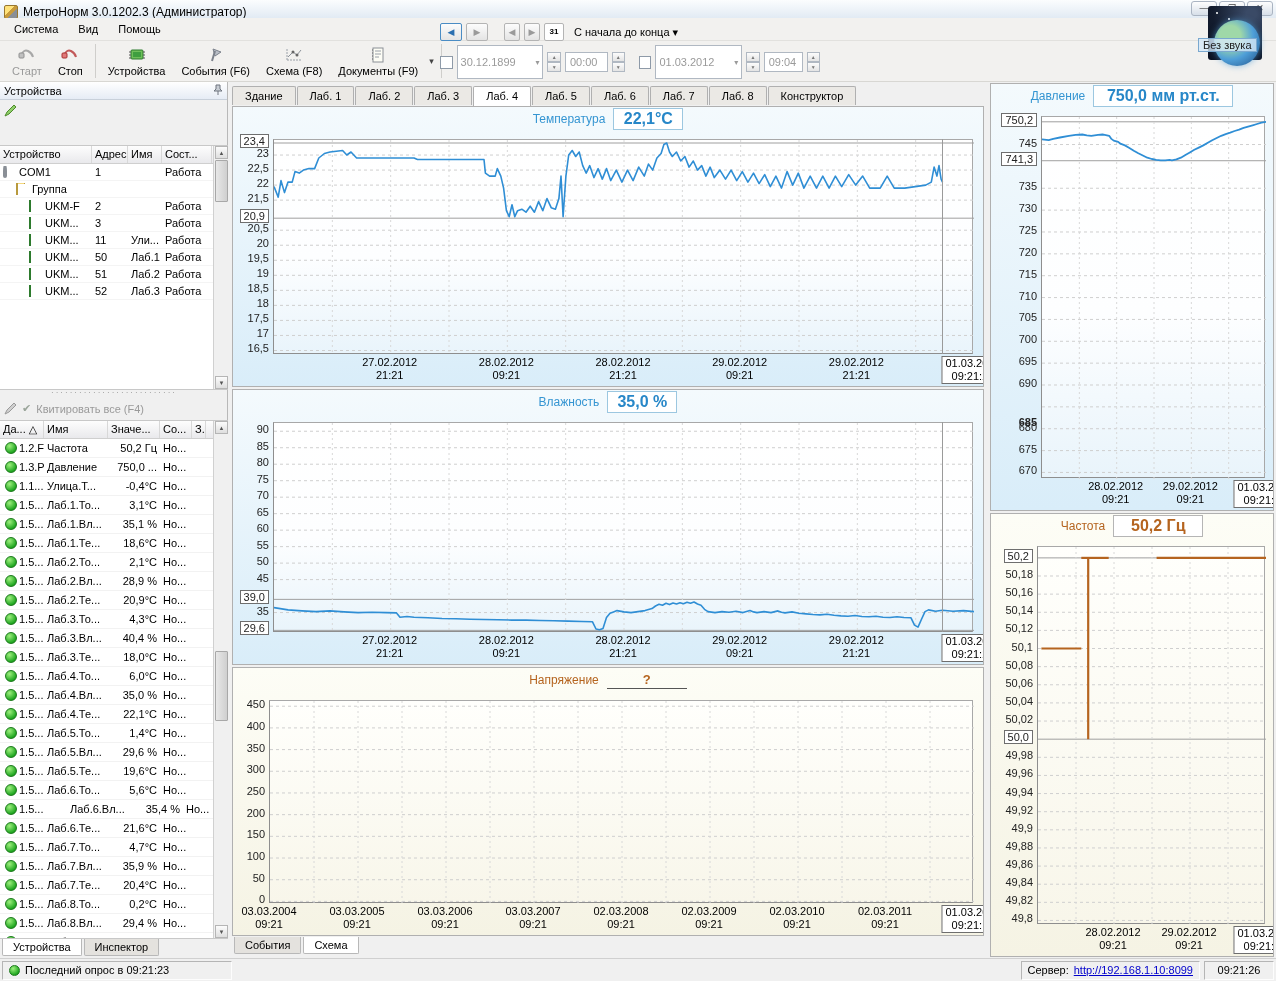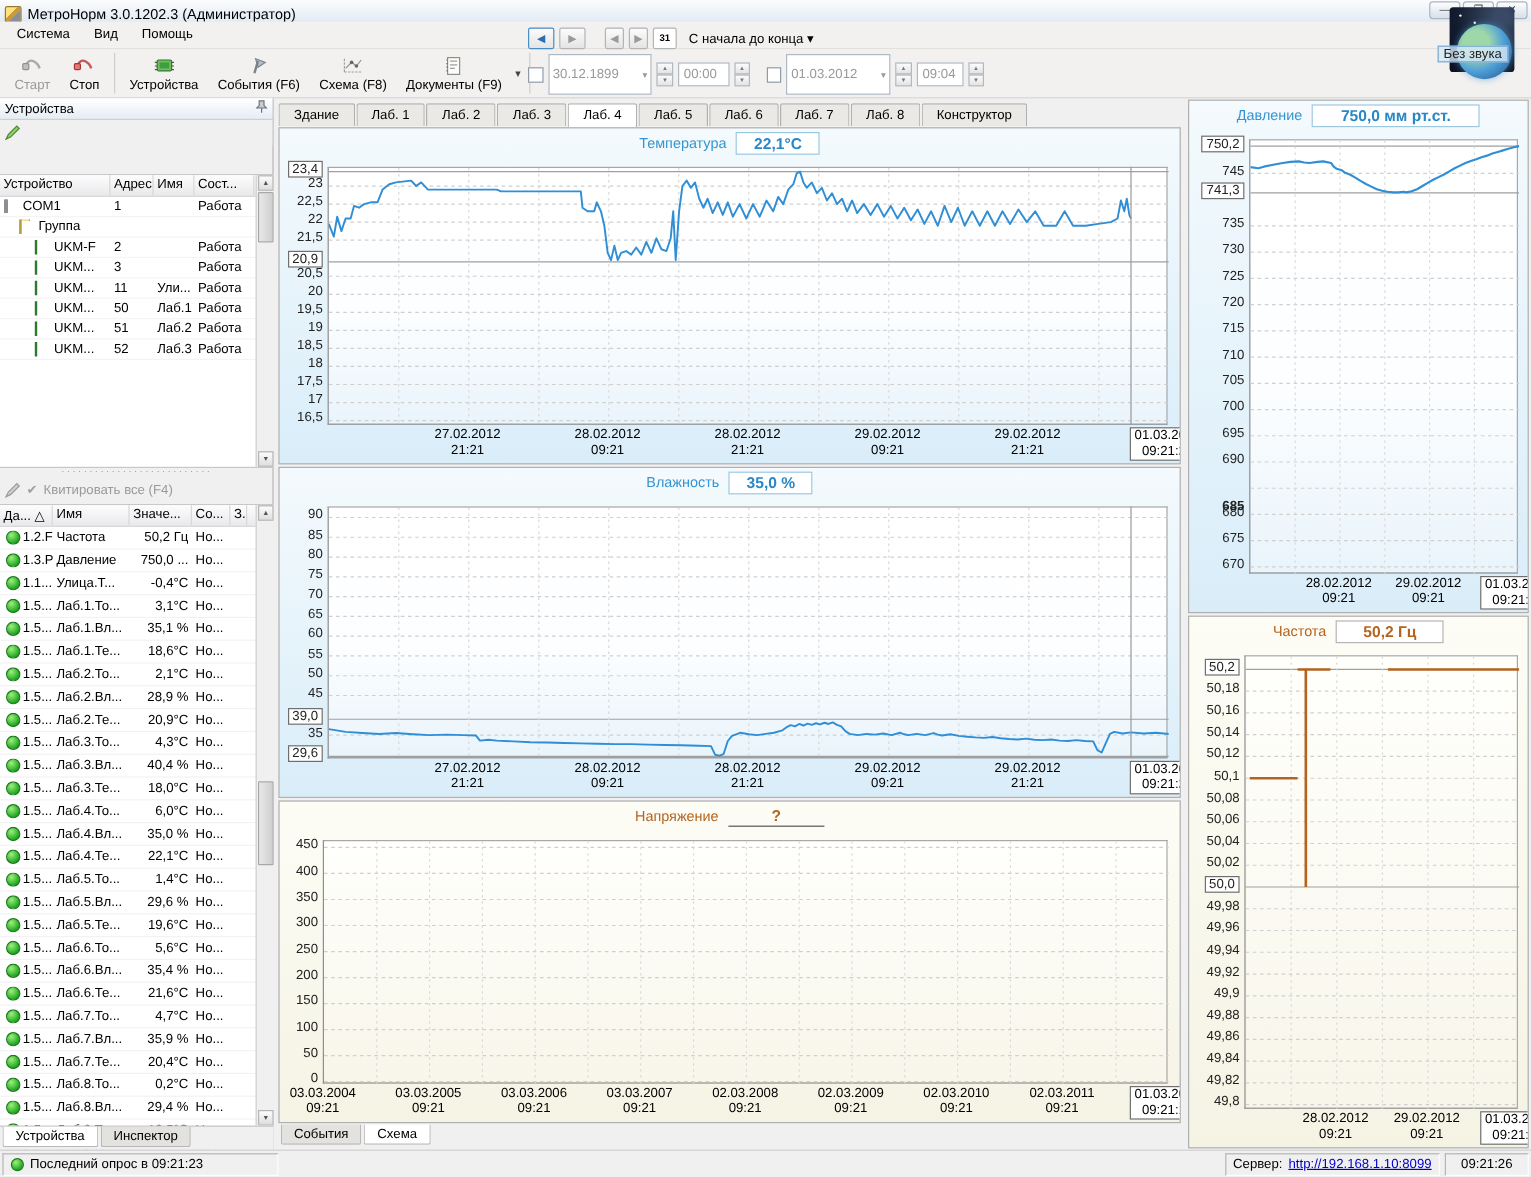--- a/index.html
+++ b/index.html
@@ -75,21 +75,21 @@
   .maintabs{height:23px;display:flex;align-items:flex-end;padding-left:2px;}
   .mtab{padding:3px 12px;border:1px solid #b0b0b0;border-bottom:none;background:#ebe9e5;margin-right:1px;border-radius:2px 2px 0 0;}
   .mtab.active{background:#fff;position:relative;top:1px;padding-bottom:4px;}
   .chart-panel{position:relative;border:1px solid #b0b0b0;margin:1px 2px;overflow:hidden;}
   .cp-blue{background:linear-gradient(#f4fafd,#d9edf9);}
   .cp-cream{background:linear-gradient(#fdfdf6,#f5f3e4);}
   .ch-head{height:24px;display:flex;align-items:center;justify-content:center;gap:8px;}
   .ch-title{font-size:12px;}
   .blue-t{color:#3595d2;}
   .orange-t{color:#b5641f;}
-  .vbox{background:#fff;border:1px solid #9cc7e0;min-width:70px;text-align:center;font-weight:bold;font-size:13px;color:#2787c8;padding:1px 6px;}
+  .vbox{background:#fff;border:1px solid #9cc7e0;min-width:70px;text-align:center;font-weight:bold;font-size:16px;color:#2787c8;padding:1px 6px;}
   .vbox.orange{border-color:#b5b5b5;color:#b5641f;}
   .vbox.underline{background:transparent;border:none;border-bottom:1px solid #555;font-size:13px;color:#b5641f;min-width:80px;}
   .ch-body{position:absolute;left:0;right:0;top:24px;bottom:0;}
   .plot{position:absolute;border:1px solid #a8a8a8;border-left-color:#8e8e8e;border-bottom-color:#8e8e8e;}
   .plot-blue{background:linear-gradient(#ffffff 0%,#fdfeff 55%,#e9f4fb 100%);}
   .plot-cream{background:linear-gradient(#fffffc,#f8f6ea);}
   .ylab{position:absolute;left:0;text-align:right;font-size:11px;line-height:13px;color:#222;}
   .ylab .box,.xlab.boxed{background:#fff;border:1px solid #6e6e6e;padding:0 3px;}
   .xlab{position:absolute;text-align:center;font-size:11px;line-height:13px;transform:translateX(-50%);white-space:nowrap;}
   .cursorline{position:absolute;width:1px;background:#9a9a9a;}
@@ -446,21 +446,21 @@
             <span class="c" style="width: 32px;">Но...</span>
           </div>
           <div class="irow">
             <span class="c" style="width: 44px; display: flex; align-items: center;"><span class="dot"></span>1.5...</span>
             <span class="c" style="width: 64px;">Лаб.6.То...</span>
             <span class="c" style="width: 52px; text-align: right;">5,6°C</span>
             <span class="c" style="width: 32px;">Но...</span>
           </div>
           <div class="irow">
             <span class="c" style="width: 44px; display: flex; align-items: center;"><span class="dot"></span>1.5...</span>
-            <span class="c" style="width: 64px;">Лаб.6.Вл...</span>
+            <span class="c" style="width: 64px; margin-left: 23px;">Лаб.6.Вл...</span>
             <span class="c" style="width: 52px; text-align: right;">35,4 %</span>
             <span class="c" style="width: 32px;">Но...</span>
           </div>
           <div class="irow">
             <span class="c" style="width: 44px; display: flex; align-items: center;"><span class="dot"></span>1.5...</span>
             <span class="c" style="width: 64px;">Лаб.6.Те...</span>
             <span class="c" style="width: 52px; text-align: right;">21,6°C</span>
             <span class="c" style="width: 32px;">Но...</span>
           </div>
           <div class="irow">

